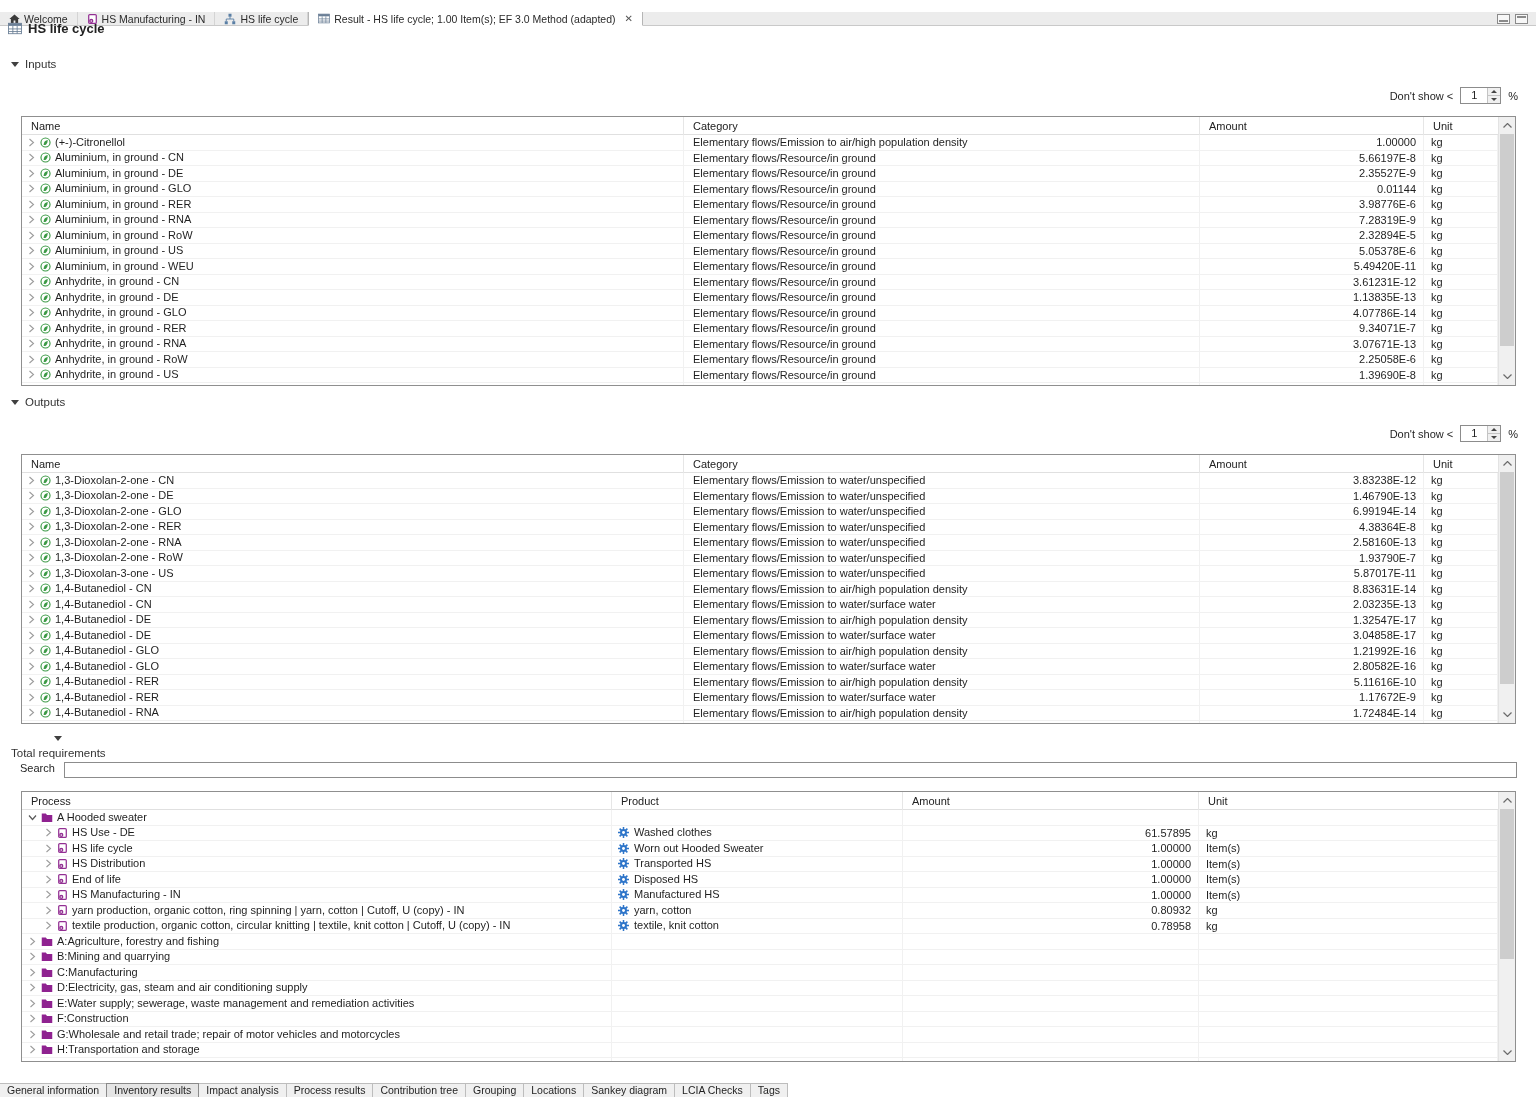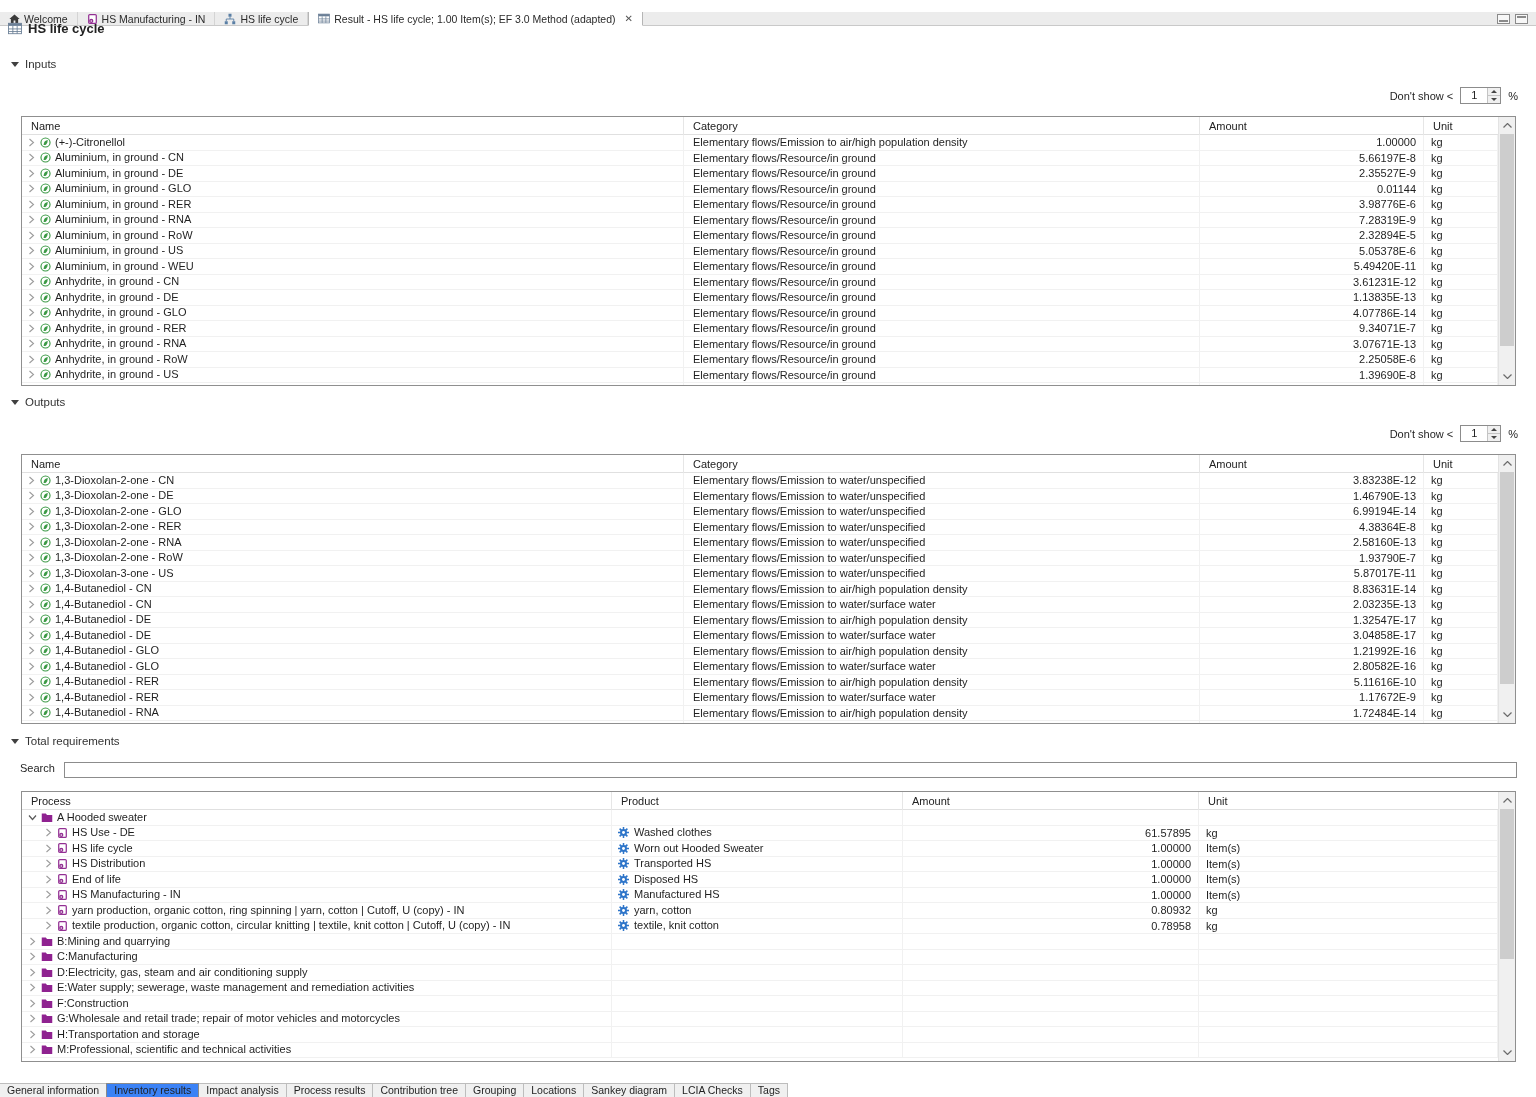--- a/index.html
+++ b/index.html
@@ -65,21 +65,21 @@
   .sbar { position:absolute; top:0; right:0; bottom:0; width:17px; background:#f0f0f0; border-left:1px solid #e3e3e3; }
   .sb-btn { height:17px; display:flex; align-items:center; justify-content:center; }
   .sb-btn.bottom { position:absolute; bottom:0; left:0; right:0; }
   .sb-thumb { position:absolute; left:1px; right:1px; background:#cdcdcd; }
   
   .searchrow { position:absolute; top:762px; left:20px; width:1497px; display:flex; align-items:flex-start; gap:9px; }
   .searchrow input { flex:1; height:16px; border:1px solid #8c8c8c; font:inherit; padding:0 4px; outline:none; }
   
   .bottombar { position:absolute; top:1083px; left:0; height:15px; display:flex; font-size:10.5px; }
   .btab { padding:0 7px; line-height:13px; background:#f0f0f0; border:1px solid #bdbdbd; margin-left:-1px; white-space:nowrap; cursor:default; }
-  .btab.active { background:#3b82f6; border-color:#8a8a8a; z-index:2; }
+  .btab.active { background:#e5e5e5; border-color:#8a8a8a; z-index:2; }
 </style>
 </head>
 <body>
 
 <div class="tabbar">
   <div class="etab">
     <span class="icn">
       <svg width="11" height="10" viewBox="0 0 16 14">
           <path d="M8 0.5L0.5 7h2.2v6.5h4V9.2h2.6v4.3h4V7h2.2z" fill="#3a3a3a"></path>
         </svg>
@@ -864,21 +864,21 @@
       </div>
     <div class="sb-thumb" style="top:17px; height:212px;"></div>
     <div class="sb-btn bottom">
         <svg width="9" height="5" viewBox="0 0 9 5">
           <polyline points="0.5,0.5 4.5,4.5 8.5,0.5" fill="none" stroke="#6b6b6b" stroke-width="1.2"></polyline>
         </svg>
       </div>
   </div>
 </div>
 
-<div class="section-h" style="top:735px;">
+<div class="section-h" style="top:735px;flex-direction:column;">
   <span class="tri"></span>
   <span>Total requirements</span>
 </div>
 
 <div class="searchrow">
   <span>Search</span>
   <input type="text" value="" style="">
 </div>
 
 <div class="dtable t-totreq">
@@ -1150,20 +1150,38 @@
         <span class="chev">
             <svg width="7" height="9" viewBox="0 0 7 9">
               <polyline points="1.5,1 5.5,4.5 1.5,8" fill="none" stroke="#9c9c9c" stroke-width="1.1"></polyline>
             </svg>
           </span>
         <span class="icn">
             <svg width="12" height="11" viewBox="0 0 16 14">
               <path d="M1 1.5h5.4l1.6 2H15v9.5H1z" fill="#8f2290"></path>
             </svg>
           </span>
+        <span class="lbl">A:Agriculture, forestry and fishing</span>
+      </div>
+      <div class="c prod-c"></div>
+      <div class="c amt-c"></div>
+      <div class="c unit-c"></div>
+    </div>
+    <div class="row trgrid">
+      <div class="c name-c ind0">
+        <span class="chev">
+            <svg width="7" height="9" viewBox="0 0 7 9">
+              <polyline points="1.5,1 5.5,4.5 1.5,8" fill="none" stroke="#9c9c9c" stroke-width="1.1"></polyline>
+            </svg>
+          </span>
+        <span class="icn">
+            <svg width="12" height="11" viewBox="0 0 16 14">
+              <path d="M1 1.5h5.4l1.6 2H15v9.5H1z" fill="#8f2290"></path>
+            </svg>
+          </span>
         <span class="lbl">B:Mining and quarrying</span>
       </div>
       <div class="c prod-c"></div>
       <div class="c amt-c"></div>
       <div class="c unit-c"></div>
     </div>
     <div class="row trgrid">
       <div class="c name-c ind0">
         <span class="chev">
             <svg width="7" height="9" viewBox="0 0 7 9">

